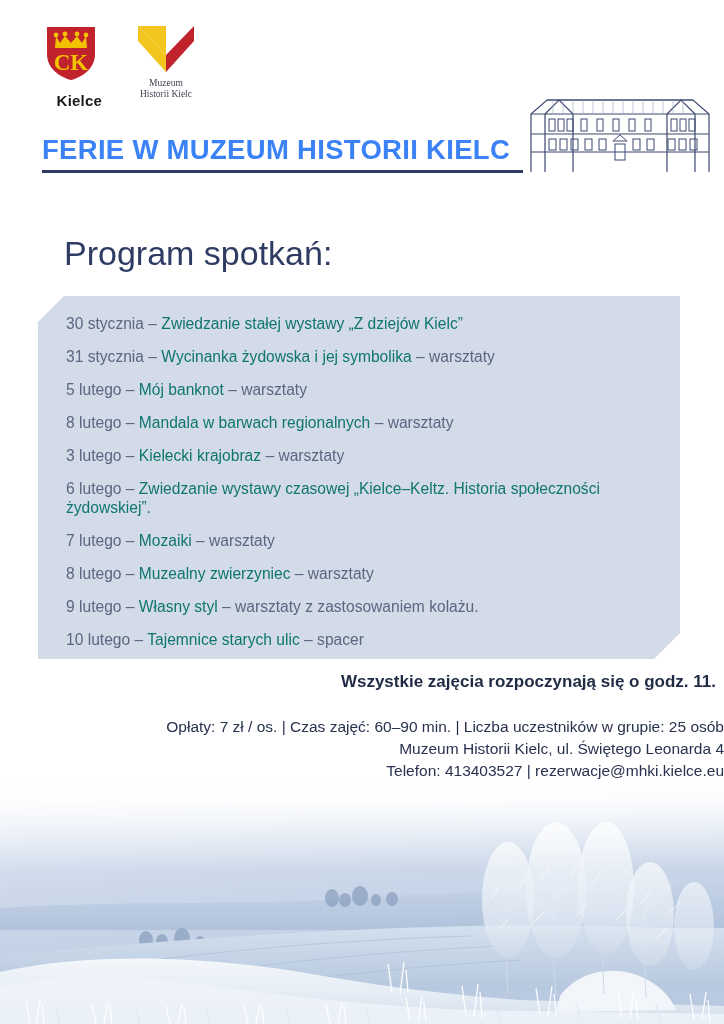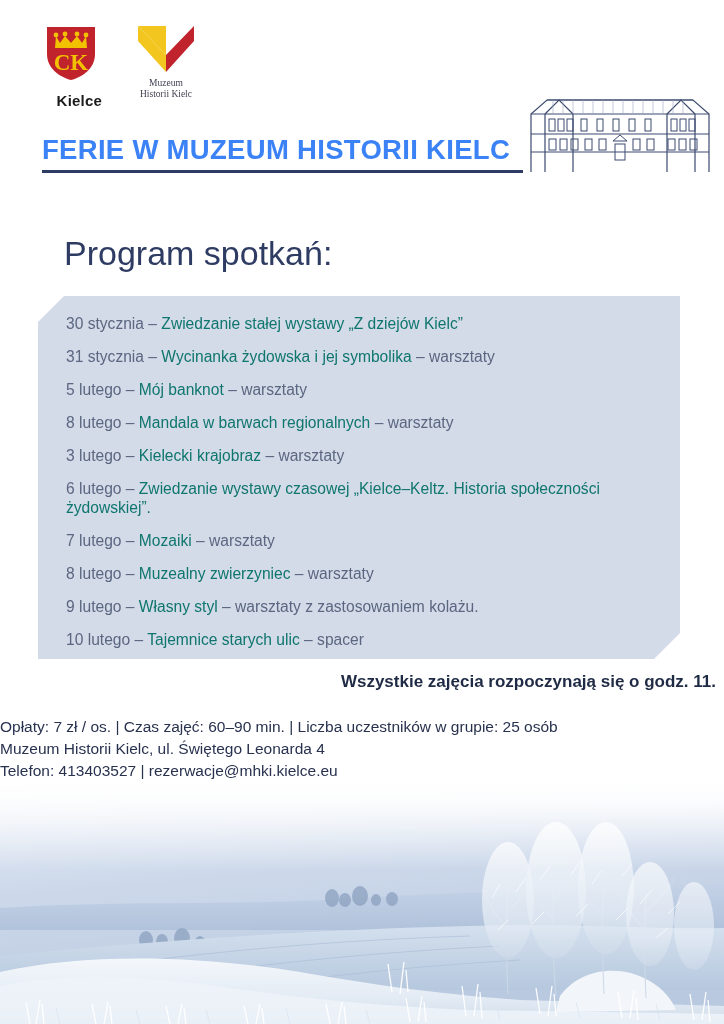--- a/index.html
+++ b/index.html
@@ -131,21 +131,21 @@
     text-align: right;
     font-size: 17px;
     font-weight: bold;
     color: #1f2a44;
   }
   .contact {
     position: absolute;
     top: 716px;
     left: 0;
     width: 724px;
-    text-align: left;
+    text-align: right;
     font-size: 15.5px;
     line-height: 22px;
     color: #28324f;
   }
 
   
   .photo {
     position: absolute;
     left: 0;
     top: 780px;

